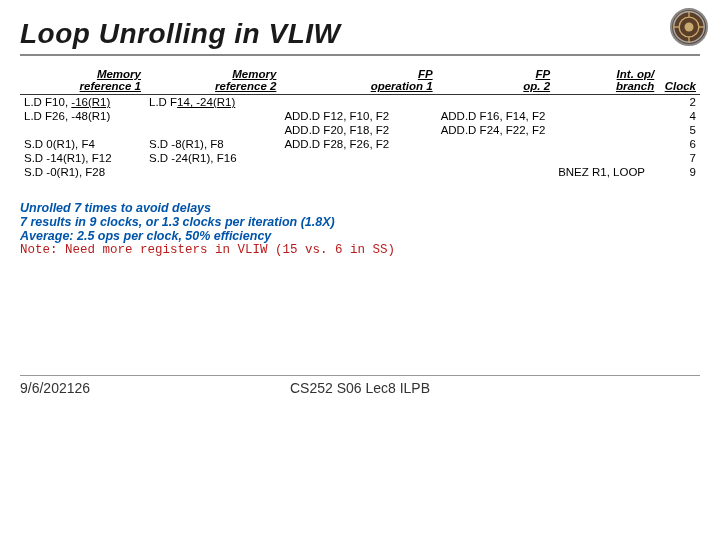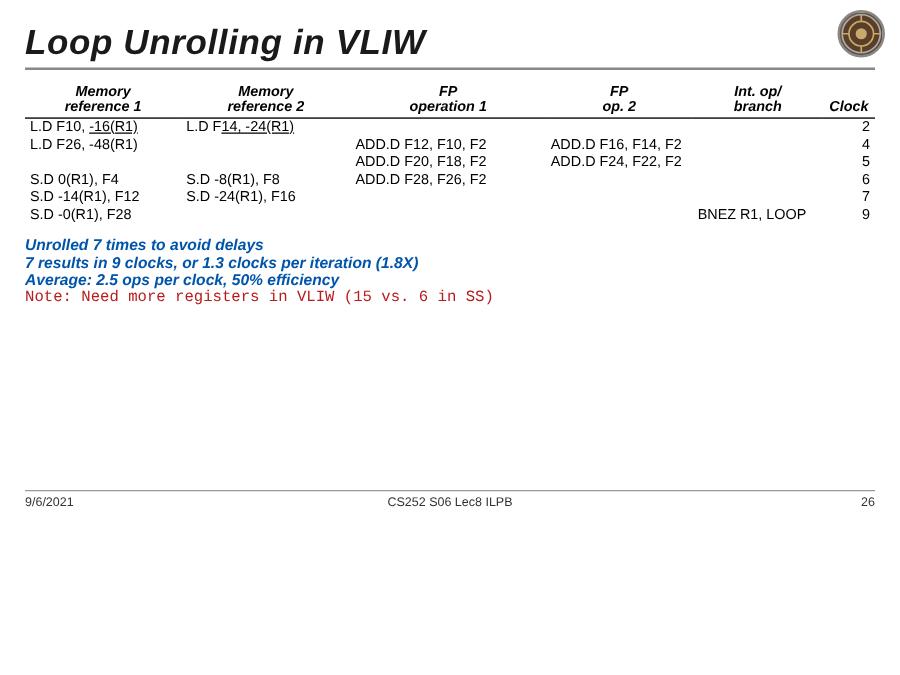--- a/index.html
+++ b/index.html
@@ -61,24 +61,25 @@
     
     .content-table {
       width: 100%;
       border-collapse: collapse;
       font-size: 11.5px;
     }
 
     .content-table thead tr th {
       font-style: italic;
       font-weight: bold;
-      text-align: center;
+      text-align: right;
       padding: 2px 4px;
       vertical-align: bottom;
       border-bottom: 1px solid #333;
+      text-decoration: underline;
     }
 
     .content-table tbody tr td {
       padding: 1px 4px;
       vertical-align: top;
       white-space: nowrap;
       font-size: 11.5px;
     }
 
     .col-mem1 { width: 120px; }
@@ -87,44 +88,43 @@
     .col-fp2  { width: 110px; }
     .col-int  { width: 100px; }
     .col-clock { width: 40px; text-align: right; }
 
     td.clock-col, th.clock-col {
       text-align: right;
     }
 
     
     .summary-section {
-      margin-top: 10px;
+      margin-top: 22px;
       font-size: 12.5px;
     }
 
     .summary-colored {
       color: #0055aa;
       font-weight: bold;
       font-style: italic;
     }
 
     .summary-normal {
       color: #b91c1c;
       font-family: Liberation Mono, monospace;
     }
 
     
     .footer {
       position: absolute;
-      bottom: 0;
+      bottom: 12px;
       left: 20px;
       right: 20px;
       display: flex;
-      justify-content: space-between;
-      font-size: 10px;
+      font-size: 14px;
       color: #333;
       border-top: 1px solid #999;
       padding-top: 4px;
     }
 
     .footer-center {
       position: absolute;
       left: 50%;
       transform: translateX(-50%);
     }

